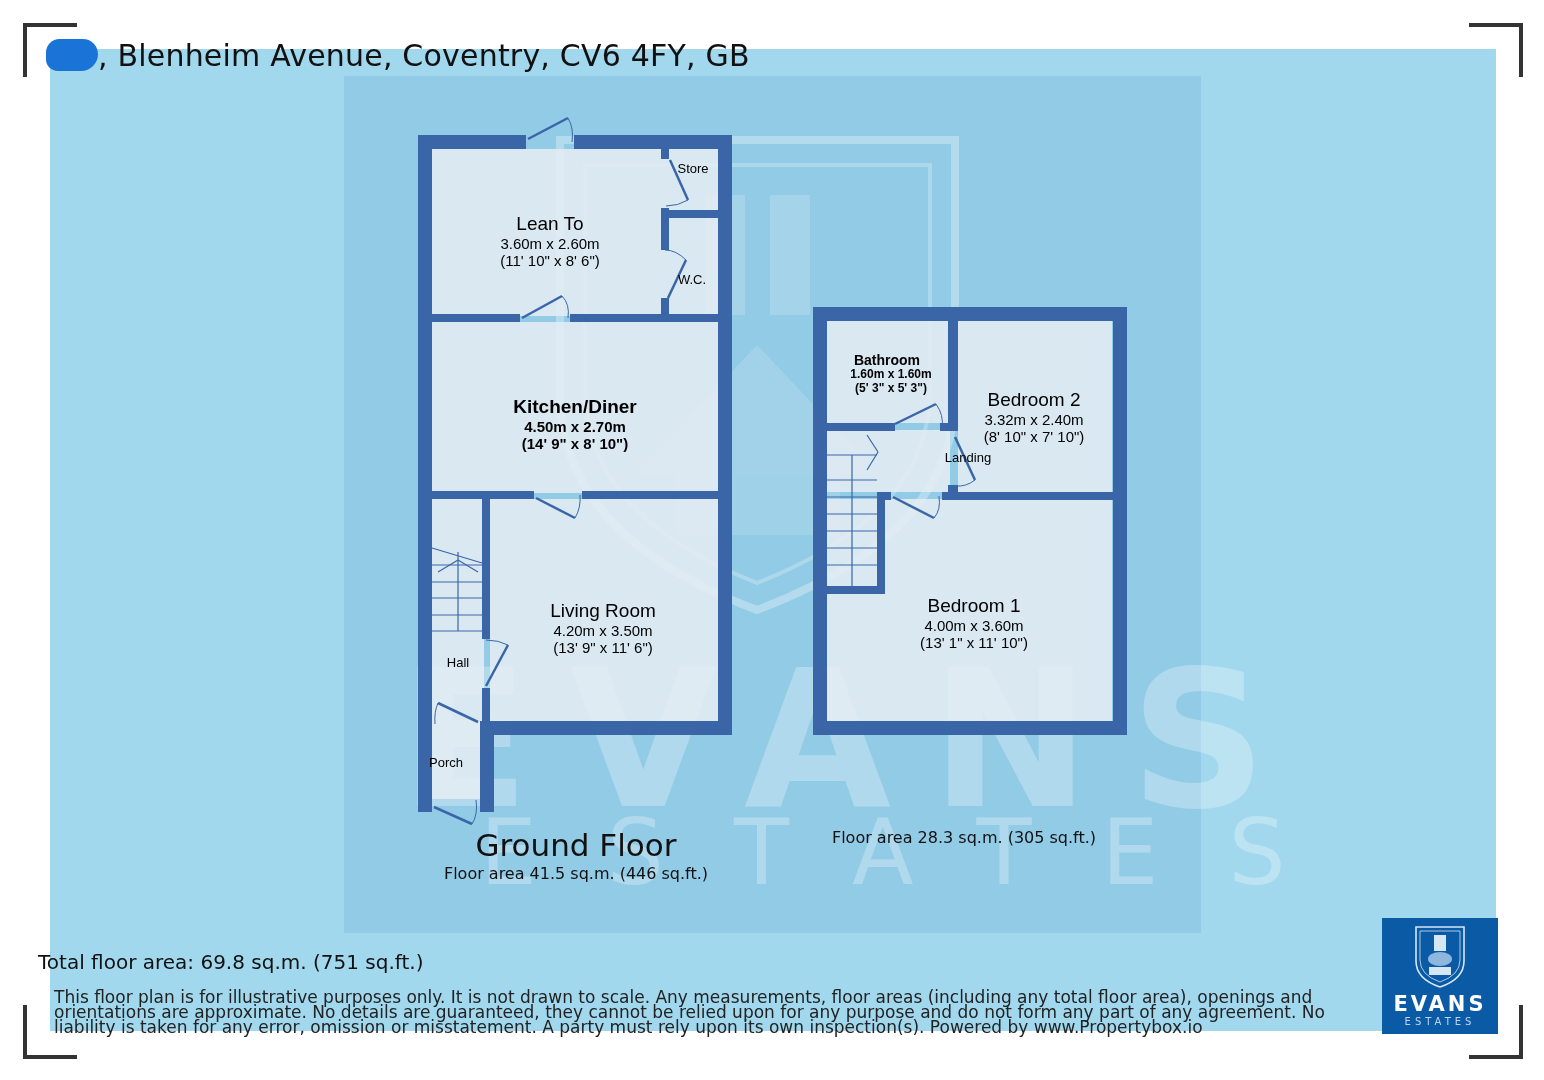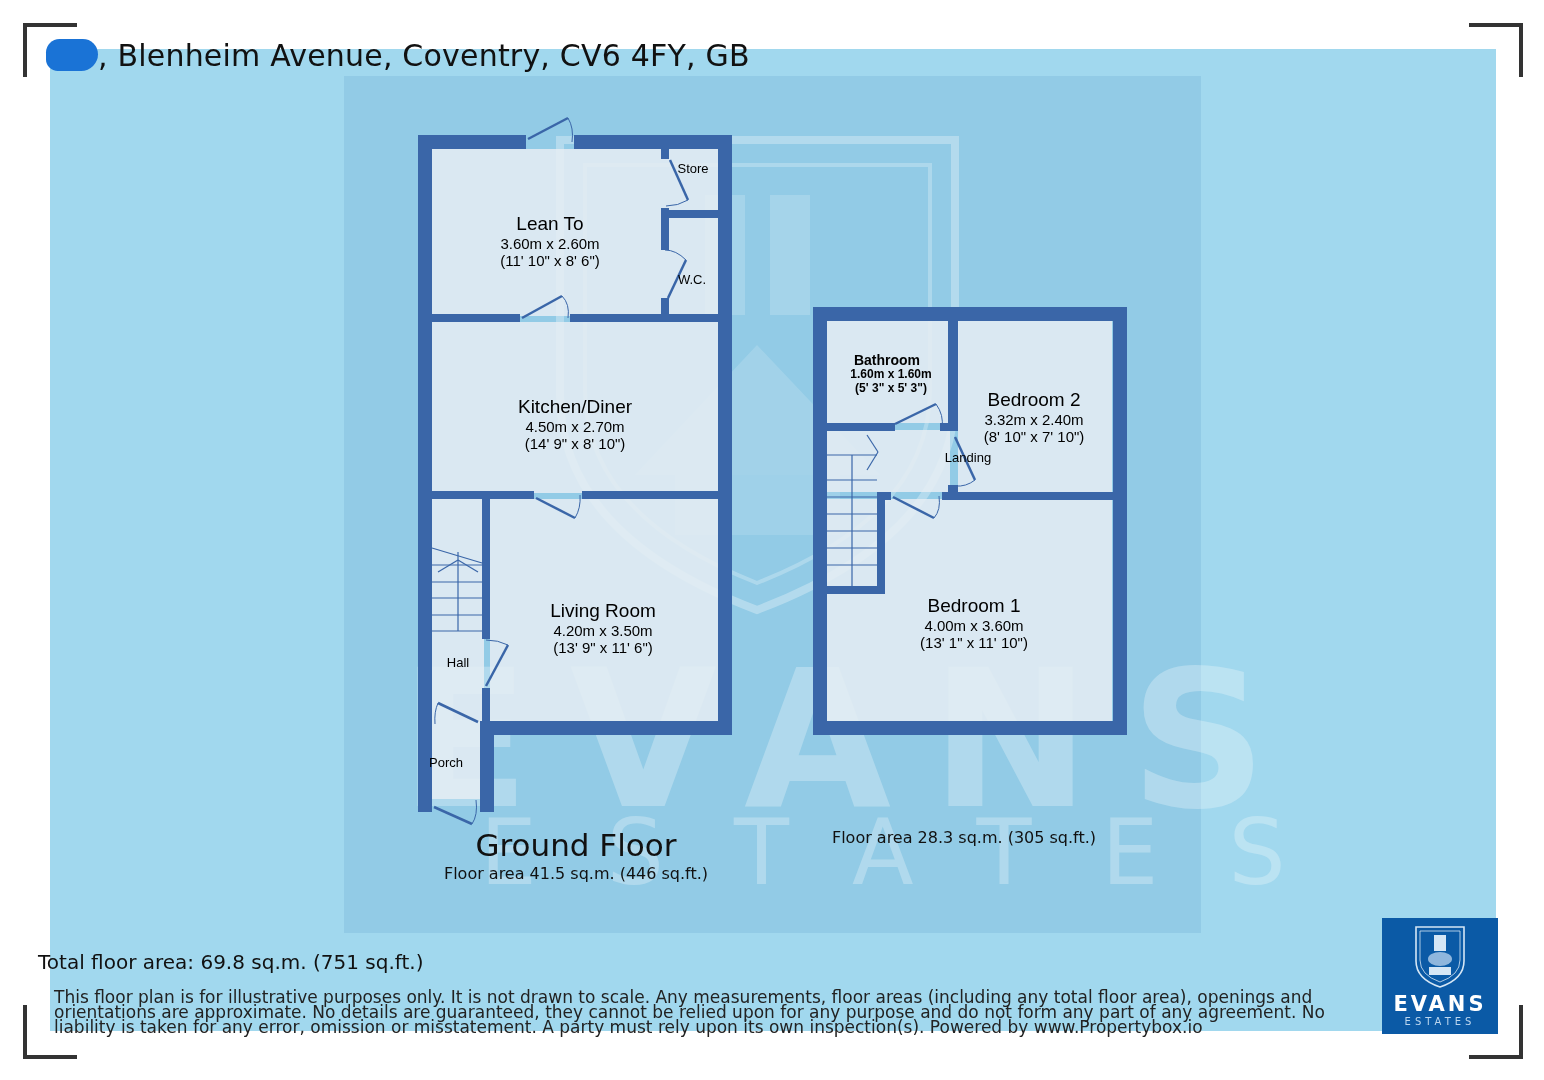--- a/index.html
+++ b/index.html
@@ -176,21 +176,21 @@
   </g>
 </svg>
 
 <div class="room-label" style="left:550px; top:213px;">
   <div class="room-name">Lean To</div>
   <div class="room-dim">3.60m x 2.60m</div>
   <div class="room-dim">(11' 10" x 8' 6")</div>
 </div>
 <div class="room-label minor" style="left:693px; top:162px;">Store</div>
 <div class="room-label minor" style="left:692px; top:273px;">W.C.</div>
-<div class="room-label" style="left:575px; top:396px;">
+<div class="room-label" style="left:575px; top:396px;font-weight:bold;">
   <div class="room-name">Kitchen/Diner</div>
   <div class="room-dim">4.50m x 2.70m</div>
   <div class="room-dim">(14' 9" x 8' 10")</div>
 </div>
 <div class="room-label" style="left:603px; top:600px;">
   <div class="room-name">Living Room</div>
   <div class="room-dim">4.20m x 3.50m</div>
   <div class="room-dim">(13' 9" x 11' 6")</div>
 </div>
 <div class="room-label minor" style="left:458px; top:656px;">Hall</div>

